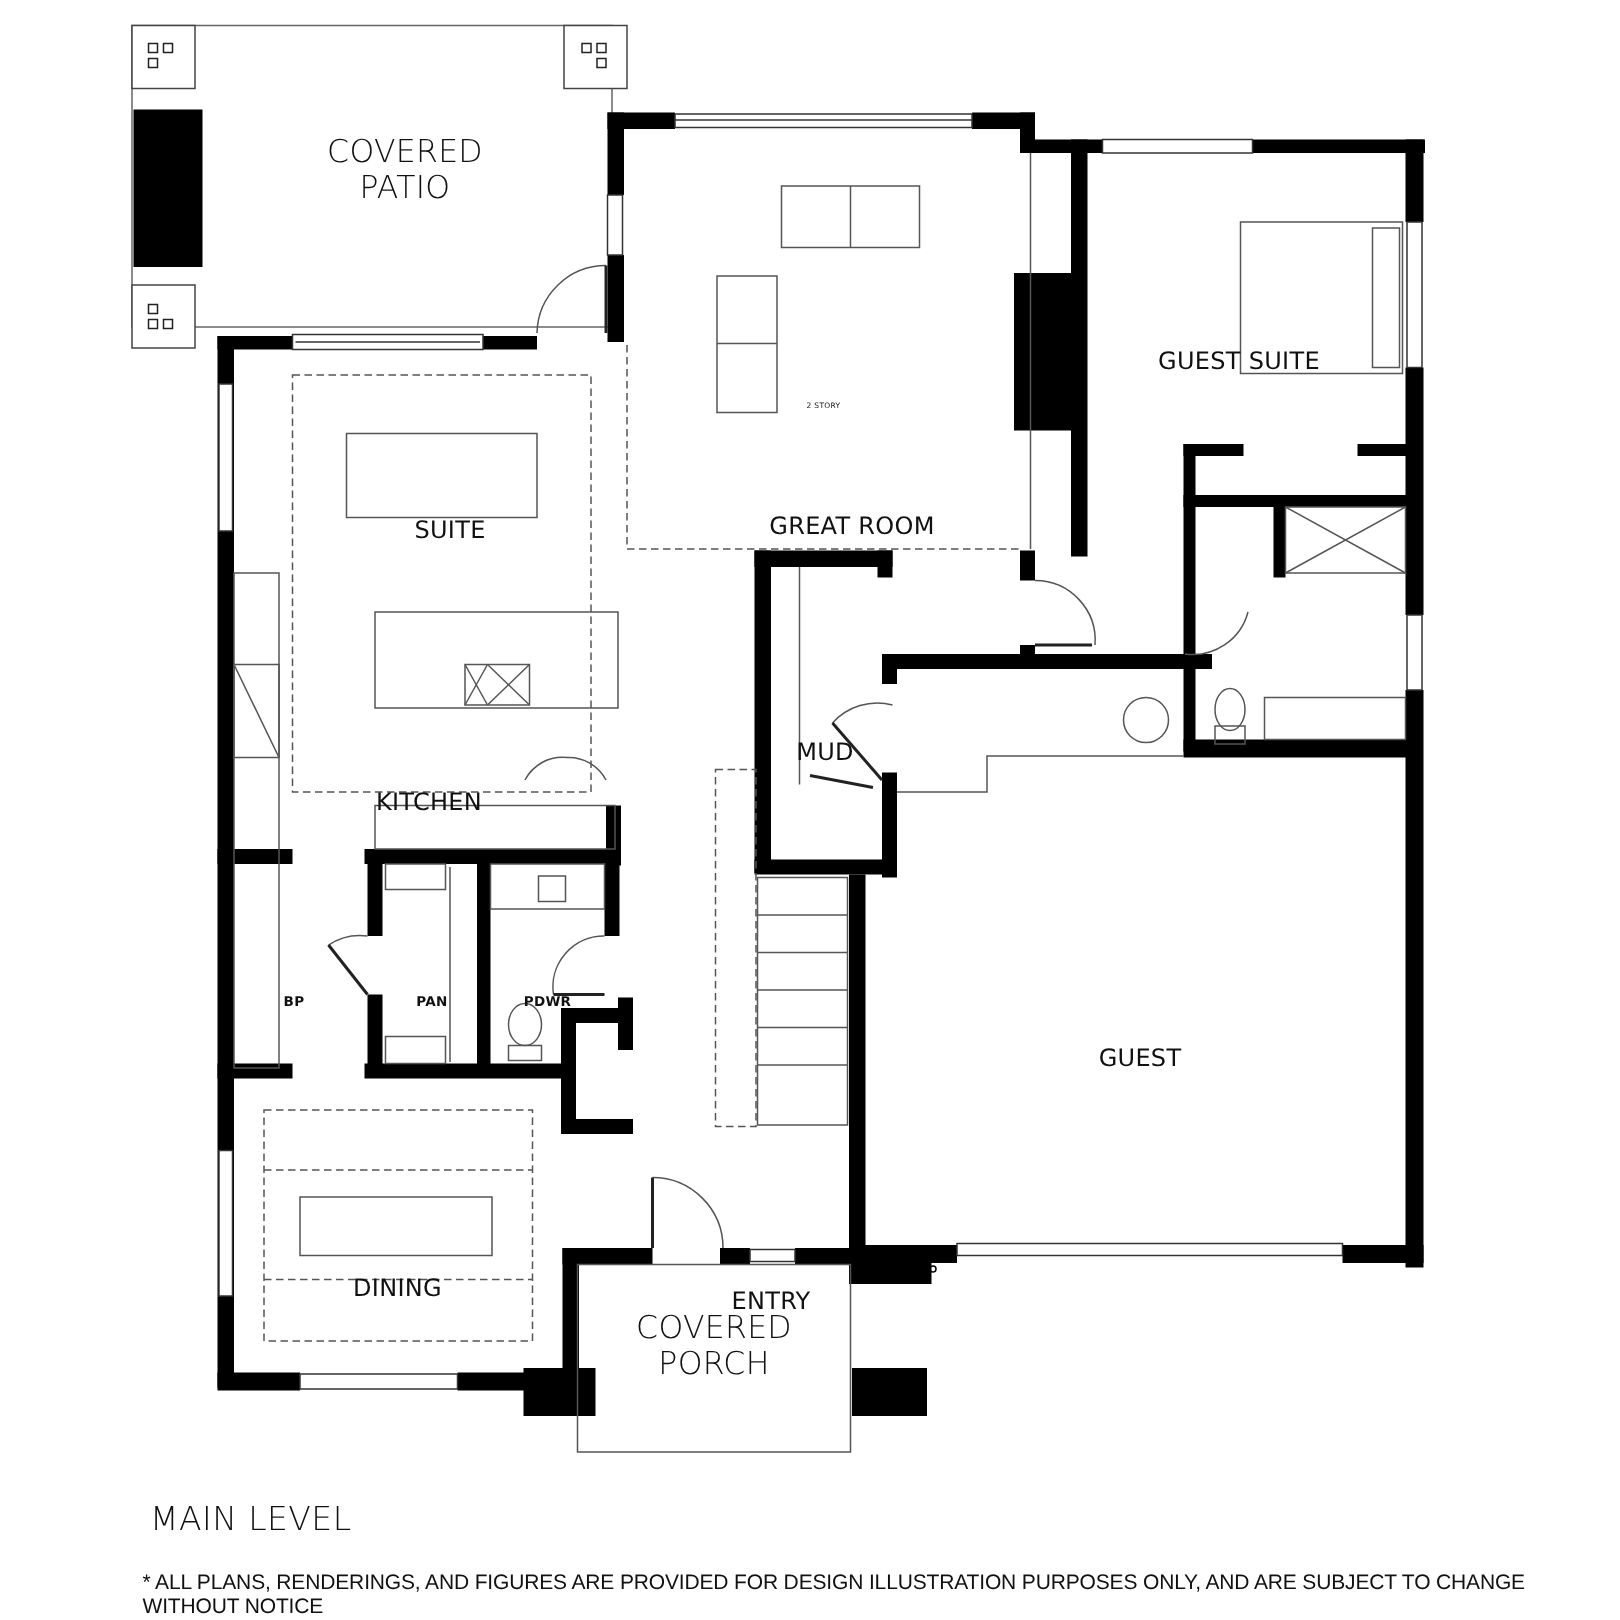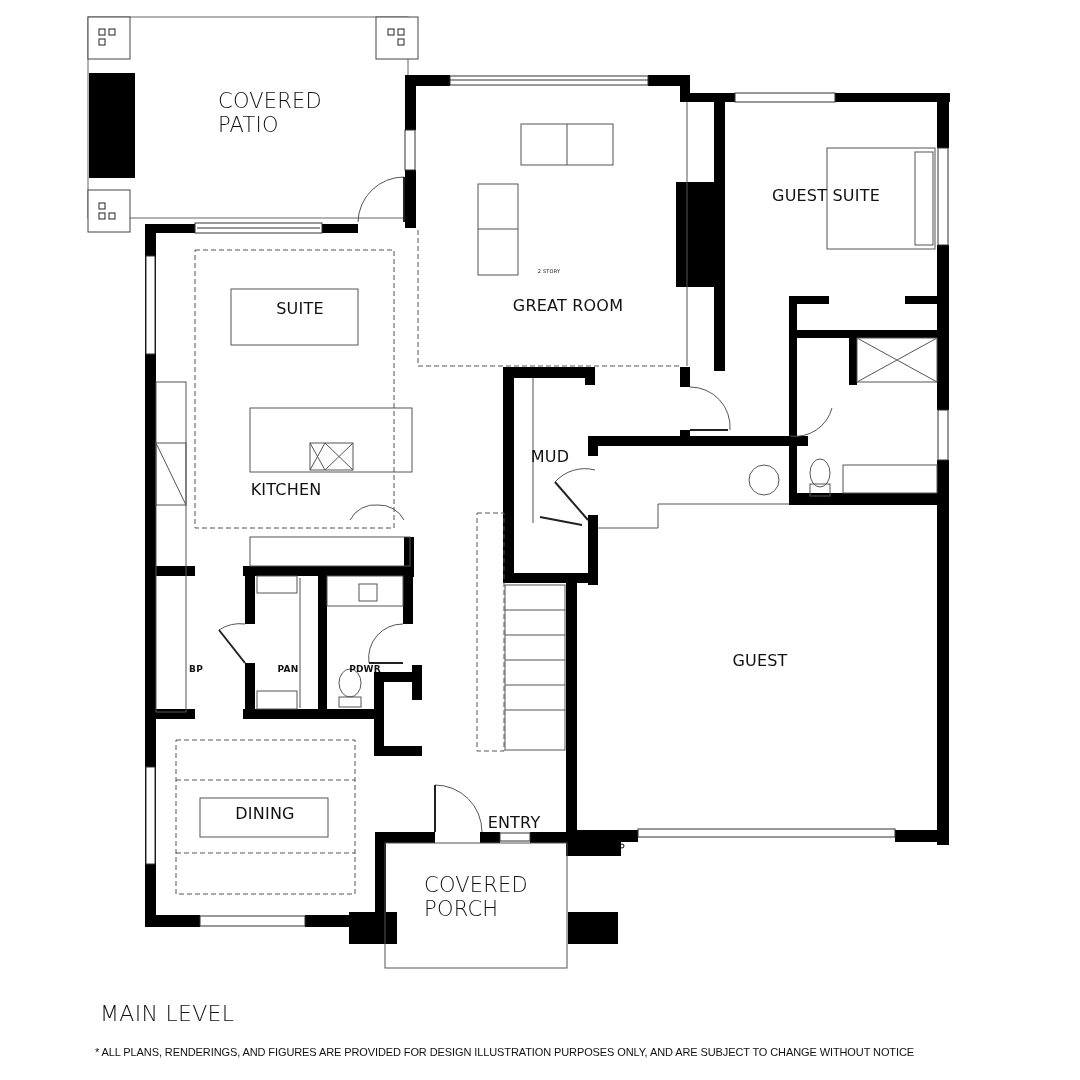--- a/index.html
+++ b/index.html
@@ -1,24 +1,24 @@
 <!DOCTYPE html>
 <html><head>
 <meta charset="utf-8">
 <style>
   html, body { margin:0; padding:0; background:#ffffff; }
   body { width:1080px; height:1080px; position:relative; overflow:hidden; font-family:"DejaVu Sans", sans-serif; color:#111; }
   #plan { position:absolute; left:0; top:0; }
-  .room-label { position:absolute; font-family:"DejaVu Sans", sans-serif; color:#111; line-height:1.15; white-space:nowrap; transform:translate(-50%,-50%); letter-spacing:0.2px; }
+  .room-label { position:absolute; font-family:"DejaVu Sans", sans-serif; color:#111; text-align:center; line-height:1.15; white-space:nowrap; transform:translate(-50%,-50%); letter-spacing:0.2px; }
   .lg { font-size:21px; font-weight:300; }
-  .md { font-size:16px; }
+  .md { font-size:16px;margin-top:45px; }
   .sm { font-size:9px; font-weight:bold;margin-top:42px; }
   .xs { font-size:5px; }
   .title { position:absolute; left:100px; top:1001px; font-size:22px; font-weight:300; letter-spacing:0.3px; }
-  .disclaimer { position:absolute; left:95px; top:1046px; font-family:"Liberation Sans", sans-serif; font-size:11px; letter-spacing:-0.1px; }
+  .disclaimer { position:absolute; left:95px; top:1046px; font-family:"Liberation Sans", sans-serif; font-size:14px; letter-spacing:-0.1px; }
 </style>
 </head>
 <body>
 
 <svg id="plan" width="1080" height="1080" viewBox="0 0 1080 1080">
 
   <g fill="none" stroke="#444" stroke-width="1">
     <rect x="88" y="17" width="320" height="201" stroke="#666"></rect>
     <rect x="88" y="17" width="42" height="42" fill="#fff"></rect>
     <rect x="376" y="17" width="42" height="42" fill="#fff"></rect>

